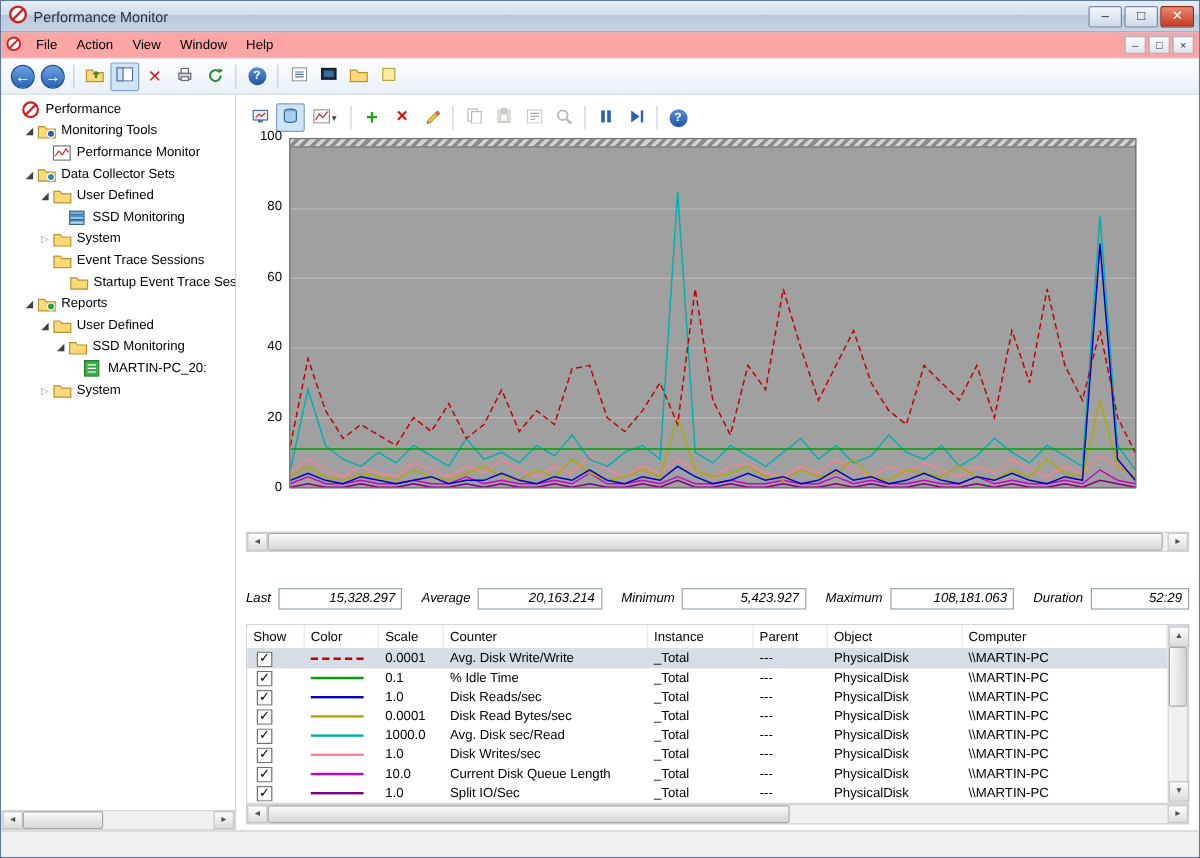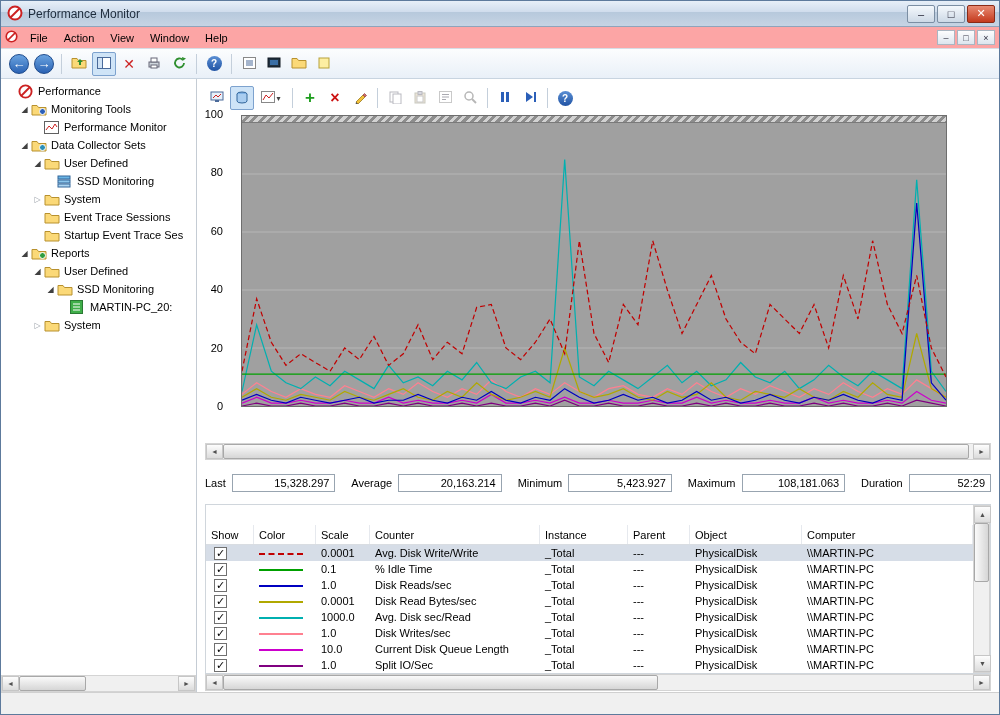--- a/index.html
+++ b/index.html
@@ -49,51 +49,51 @@
   .pbtn { width:24px; height:24px; display:flex; align-items:center; justify-content:center; border:1px solid transparent; border-radius:2px; }
   .pbtn.pressed { border-color:#7da2ce; background:#cfe4f7; }
   .pbtn.dim { opacity:.45; }
   .plus { color:#1e9e1e; font-size:17px; font-weight:bold; }
   .xmark { color:#cc1111; font-size:16px; font-weight:bold; }
   .chev { font-size:8px; color:#444; margin-left:1px; }
 
   
   .chart-area { display:flex; flex:0 0 316px; margin-right:44px; margin-top:2px; }
   .ylabels { width:36px; flex:0 0 36px; position:relative; height:292px; }
-  .ylabels span { position:absolute; right:18px; font-size:11px; }
+  .ylabels span { position:absolute; right:6px; font-size:11px; }
   .plot-col { flex:1; display:flex; flex-direction:column; }
   .plot { position:relative; height:292px; background:#a0a0a0; border:1px solid #6e6e6e; }
   .hatch { position:absolute; top:0; left:0; right:0; height:7px;
     background:repeating-linear-gradient(135deg,#d2d2d2 0 3px,#8d8d8d 3px 6px); border-bottom:1px solid #7a7a7a; z-index:2; }
   .plot svg { position:absolute; inset:0; width:100%; height:100%; }
   .xlabels { position:relative; height:20px; margin-top:3px; }
   .xlabels span { position:absolute; top:2px; font-size:11px; white-space:nowrap; }
 
   
   .hbar { height:17px; flex:0 0 17px; display:flex; background:#f0f0f0; border:1px solid #d4d4d4; }
   .sb-btn { width:17px; flex:0 0 17px; display:flex; align-items:center; justify-content:center; font-size:7px; color:#505050; background:linear-gradient(#fdfdfd,#dcdcdc); border:1px solid #c6c6c6; }
   .hb-track { flex:1; position:relative; }
   .hb-thumb { position:absolute; top:0; bottom:0; background:linear-gradient(#fafafa,#d6d6d6); border:1px solid #a8a8a8; border-radius:2px; }
   .graph-hbar { margin-top:12px; }
   .vbar { width:17px; flex:0 0 17px; display:flex; flex-direction:column; background:#f0f0f0; border:1px solid #d4d4d4; }
   .vb-track { flex:1; position:relative; }
   .vb-thumb { position:absolute; left:0; right:0; background:linear-gradient(90deg,#fafafa,#d6d6d6); border:1px solid #a8a8a8; border-radius:2px; }
 
   
-  .stats { height:22px; flex:0 0 22px; display:flex; align-items:center; margin-top:12px; }
+  .stats { height:22px; flex:0 0 22px; display:flex; align-items:center; margin-top:28px;font-style:italic; }
   .stat-label { margin-right:6px; }
   .stat-gap { width:18px; }
   .stat-box { width:116px; height:18px; border:1px solid #98a4b0; background:#fff; text-align:right; padding:2px 5px 0 2px; }
   .stat-box.duration { width:92px; }
 
   
   .counter-table { margin-top:10px; flex:0 0 150px; display:flex; border:1px solid #d0d6dc; }
   .table-main { flex:1; display:flex; flex-direction:column; min-width:0; }
   .trow { display:grid; grid-template-columns:48px 62px 54px 170px 88px 62px 112px 1fr; align-items:center; height:16px; }
-  .t-header { height:20px; border-bottom:1px solid #d9dde2; background:#fff; display:grid; grid-template-columns:48px 62px 54px 170px 88px 62px 112px 1fr; align-items:center;margin-top:20px; }
+  .t-header { height:20px; border-bottom:1px solid #d9dde2; background:#fff; display:grid; grid-template-columns:48px 62px 54px 170px 88px 62px 112px 1fr; align-items:center; }
   .th { padding-left:5px; border-right:1px solid #e6e9ee; height:100%; display:flex; align-items:center; }
   .cell { padding-left:5px; overflow:hidden; white-space:nowrap; }
   .trow.selected { background:#d6dde7; }
   .checkbox { width:13px; height:13px; border:1px solid #707070; background:#fff; display:inline-flex; align-items:center; justify-content:center; font-size:11px; font-weight:bold; line-height:1; margin-left:3px; }
   .swatch { display:inline-block; width:44px; height:0; vertical-align:middle; }
 
   .table-hbar { margin-top:0; }
   .statusbar { height:22px; flex:0 0 22px; background:#f0f0f0; border-top:1px solid #d0d0d0; }
 </style>
 </head>
@@ -287,21 +287,21 @@
           </div>
           <div class="tree-row" style="padding-left: 30px;">
             <span class="exp"></span>
             <span class="t-icon">
               <svg width="16" height="13">
                 <path d="M1 2.5 h5 l1.5 2 H15 V12 H1 Z" fill="#fbd978" stroke="#b8912e"></path>
               </svg>
             </span>
             <span class="t-label">Event Trace Sessions</span>
           </div>
-          <div class="tree-row" style="padding-left: 30px;">
+          <div class="tree-row" style="padding-left: 44px;">
             <span class="exp"></span>
             <span class="t-icon">
               <svg width="16" height="13">
                 <path d="M1 2.5 h5 l1.5 2 H15 V12 H1 Z" fill="#fbd978" stroke="#b8912e"></path>
               </svg>
             </span>
             <span class="t-label">Startup Event Trace Ses</span>
           </div>
           <div class="tree-row" style="padding-left: 17px;">
             <span class="exp">◢</span>

